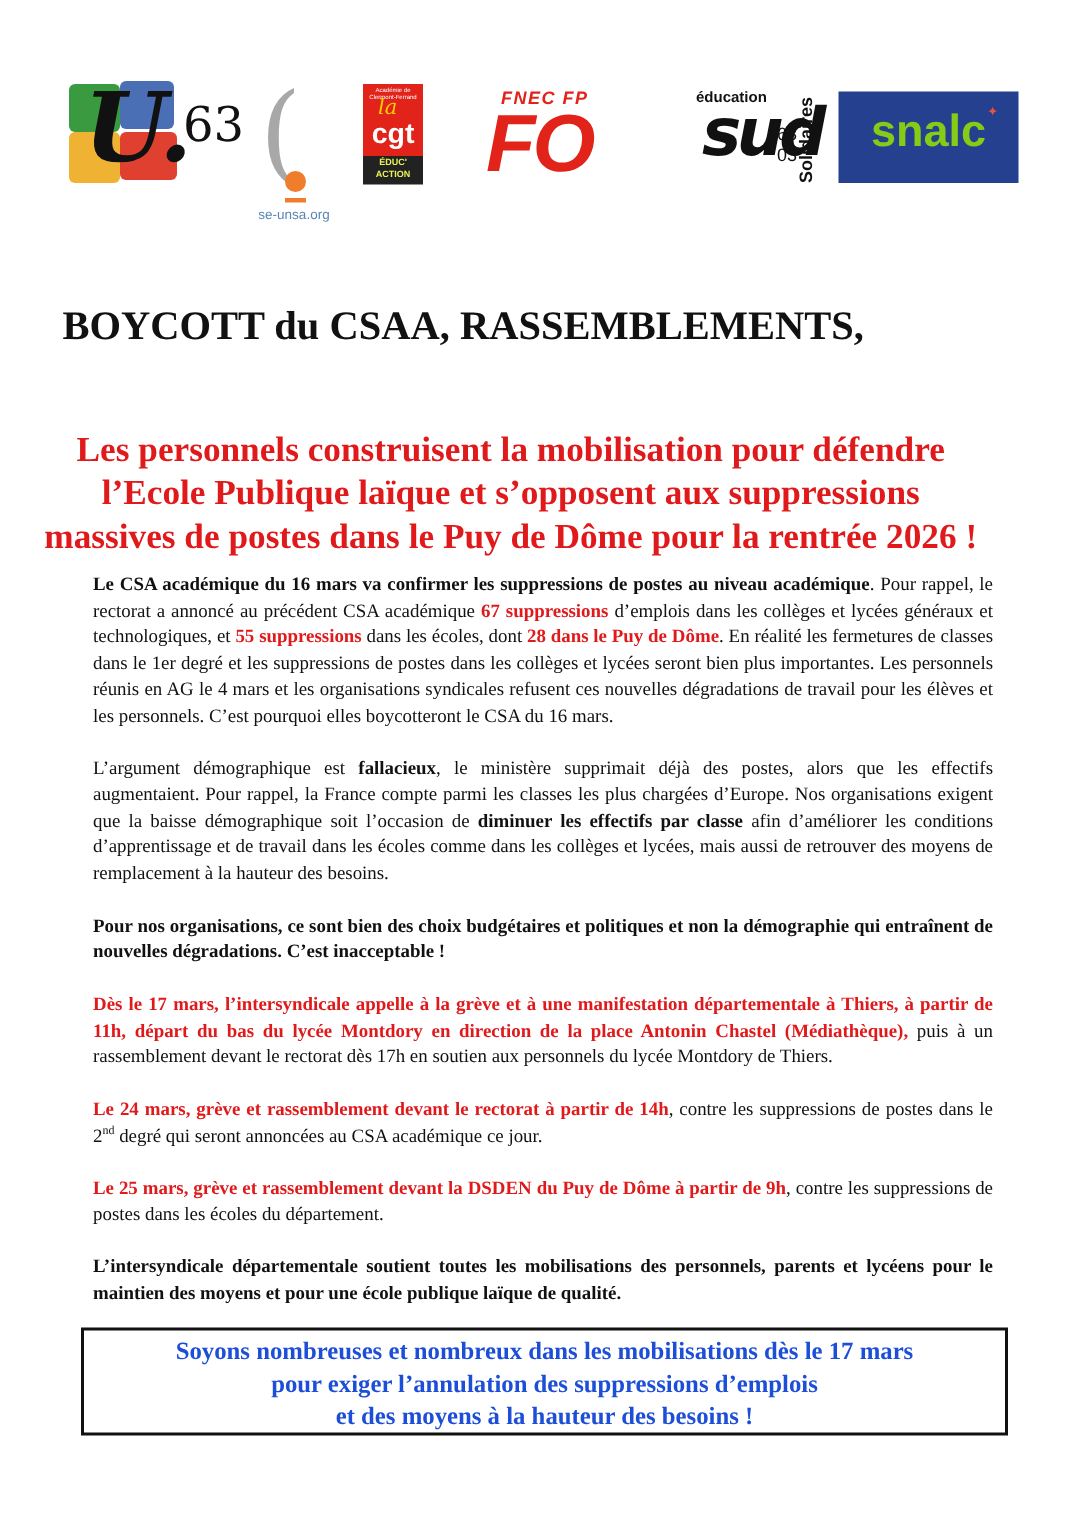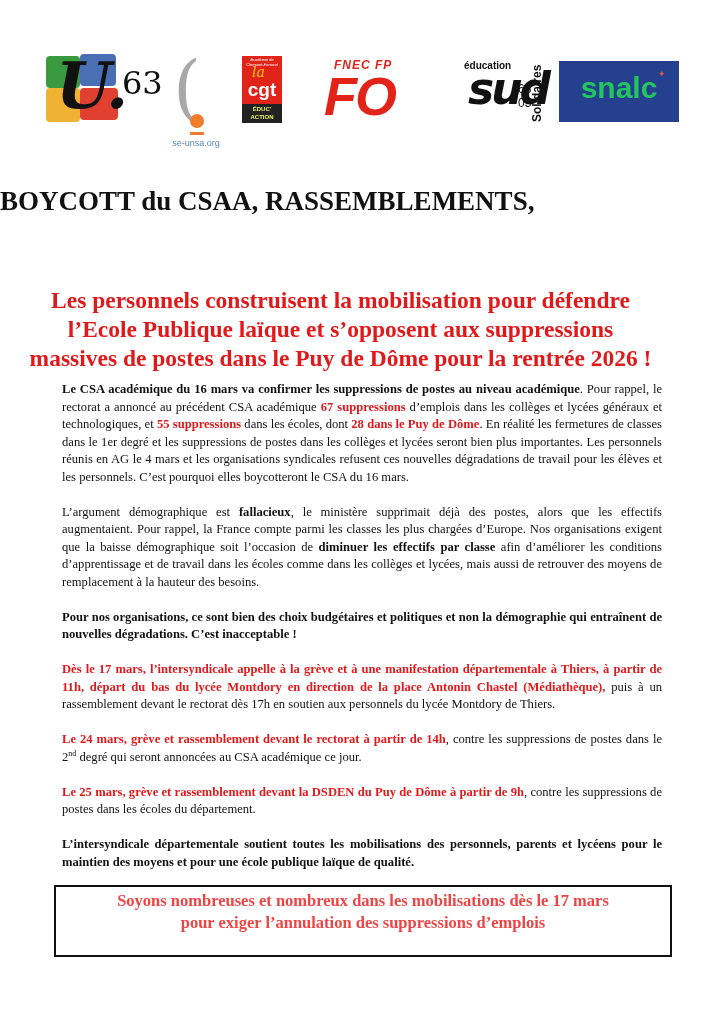--- a/index.html
+++ b/index.html
@@ -41,34 +41,34 @@
 
   
   .sud { left: 422px; top: 60px; width: 130px; height: 60px; }
   .sud .edu { position: absolute; left: 42px; top: 0; font-family: "Liberation Sans", sans-serif; font-weight: bold; font-size: 10px; color: #111; }
   .sud .word { position: absolute; left: 0; top: 4px; font-family: "DejaVu Sans", sans-serif; font-weight: bold; font-style: italic; font-size: 44px; color: #111; line-height: 50px; letter-spacing: -3px; margin-left: 46px; }
   .sud .nums { position: absolute; left: 96px; top: 22px; font-family: "Liberation Sans", sans-serif; font-size: 12px; line-height: 14px; color: #111; }
   .sud .sol { position: absolute; left: 108px; top: 0; width: 14px; height: 62px; writing-mode: vertical-rl; transform: rotate(180deg); font-family: "Liberation Sans", sans-serif; font-weight: bold; font-size: 12px; color: #111; }
 
   
   .snalc { left: 559px; top: 61px; width: 120px; height: 61px; background: #25408f; }
-  .snalc .word { position: absolute; left: 0; top: 10px; width: 120px; text-align: center; font-family: "Liberation Sans", sans-serif; font-weight: bold; font-size: 30px; color: #22c55e; }
+  .snalc .word { position: absolute; left: 0; top: 10px; width: 120px; text-align: center; font-family: "Liberation Sans", sans-serif; font-weight: bold; font-size: 30px; color: #84cc16; }
   .snalc .star { position: absolute; left: 99px; top: 8px; font-size: 9px; color: #e8533f; }
 
   
-  .title { position: absolute; left: 0; top: 184px; width: 576px; text-align: left; font-family: "Liberation Serif", serif; font-weight: bold; font-size: 27px; line-height: 34px; color: #111; }
+  .title { position: absolute; left: 0; top: 200px; width: 576px; text-align: right; font-family: "Liberation Serif", serif; font-weight: bold; font-size: 27px; line-height: 34px; color: #111; }
   .subtitle { position: absolute; left: 0; top: 286px; width: 681px; text-align: center; font-family: "Liberation Serif", serif; font-weight: bold; font-size: 23.5px; line-height: 29px; color: #e0191b; }
 
   .body { position: absolute; left: 62px; top: 381px; width: 600px; font-family: "Liberation Serif", serif; font-size: 12.6px; line-height: 17.5px; color: #111; }
   .body p { margin: 0 0 17.5px 0; text-align: justify; }
   .red { color: #e0191b; font-weight: bold; }
   b { font-weight: bold; }
   sup { font-size: 8px; line-height: 0; }
 
-  .callout { position: absolute; left: 54px; top: 885px; width: 618px; height: 72px; border: 2px solid #111; box-sizing: border-box; text-align: center; font-family: "Liberation Serif", serif; font-weight: bold; font-size: 16.5px; line-height: 21.5px; color: #ef4444; padding-top: 3px; }
+  .callout { position: absolute; left: 54px; top: 885px; width: 618px; height: 72px; border: 2px solid #111; box-sizing: border-box; text-align: center; font-family: "Liberation Serif", serif; font-weight: bold; font-size: 16.5px; line-height: 21.5px; color: #1d4ed8; padding-top: 3px; }
 </style>
 </head>
 <body>
 
 <div class="logos">
   <div class="logo u63">
     <div class="q g"></div>
     <div class="q b"></div>
     <div class="q y"></div>
     <div class="q r"></div>
@@ -132,13 +132,14 @@
   <p><span class="red">Le 24 mars, grève et rassemblement devant le rectorat à partir de 14h</span><span>, contre les suppressions de postes dans le 2</span><sup>nd</sup><span> degré qui seront annoncées au CSA académique ce jour.</span></p>
 
   <p><span class="red">Le 25 mars, grève et rassemblement devant la DSDEN du Puy de Dôme à partir de 9h</span><span>, contre les suppressions de postes dans les écoles du département.</span></p>
 
   <p><b>L’intersyndicale départementale soutient toutes les mobilisations des personnels, parents et lycéens pour le maintien des moyens et pour une école publique laïque de qualité.</b></p>
 </div>
 
 <div class="callout">
   <div>Soyons nombreuses et nombreux dans les mobilisations dès le 17 mars</div>
   <div>pour exiger l’annulation des suppressions d’emplois</div>
+  <div>et des moyens à la hauteur des besoins !</div>
 </div>
 
 </body></html>

